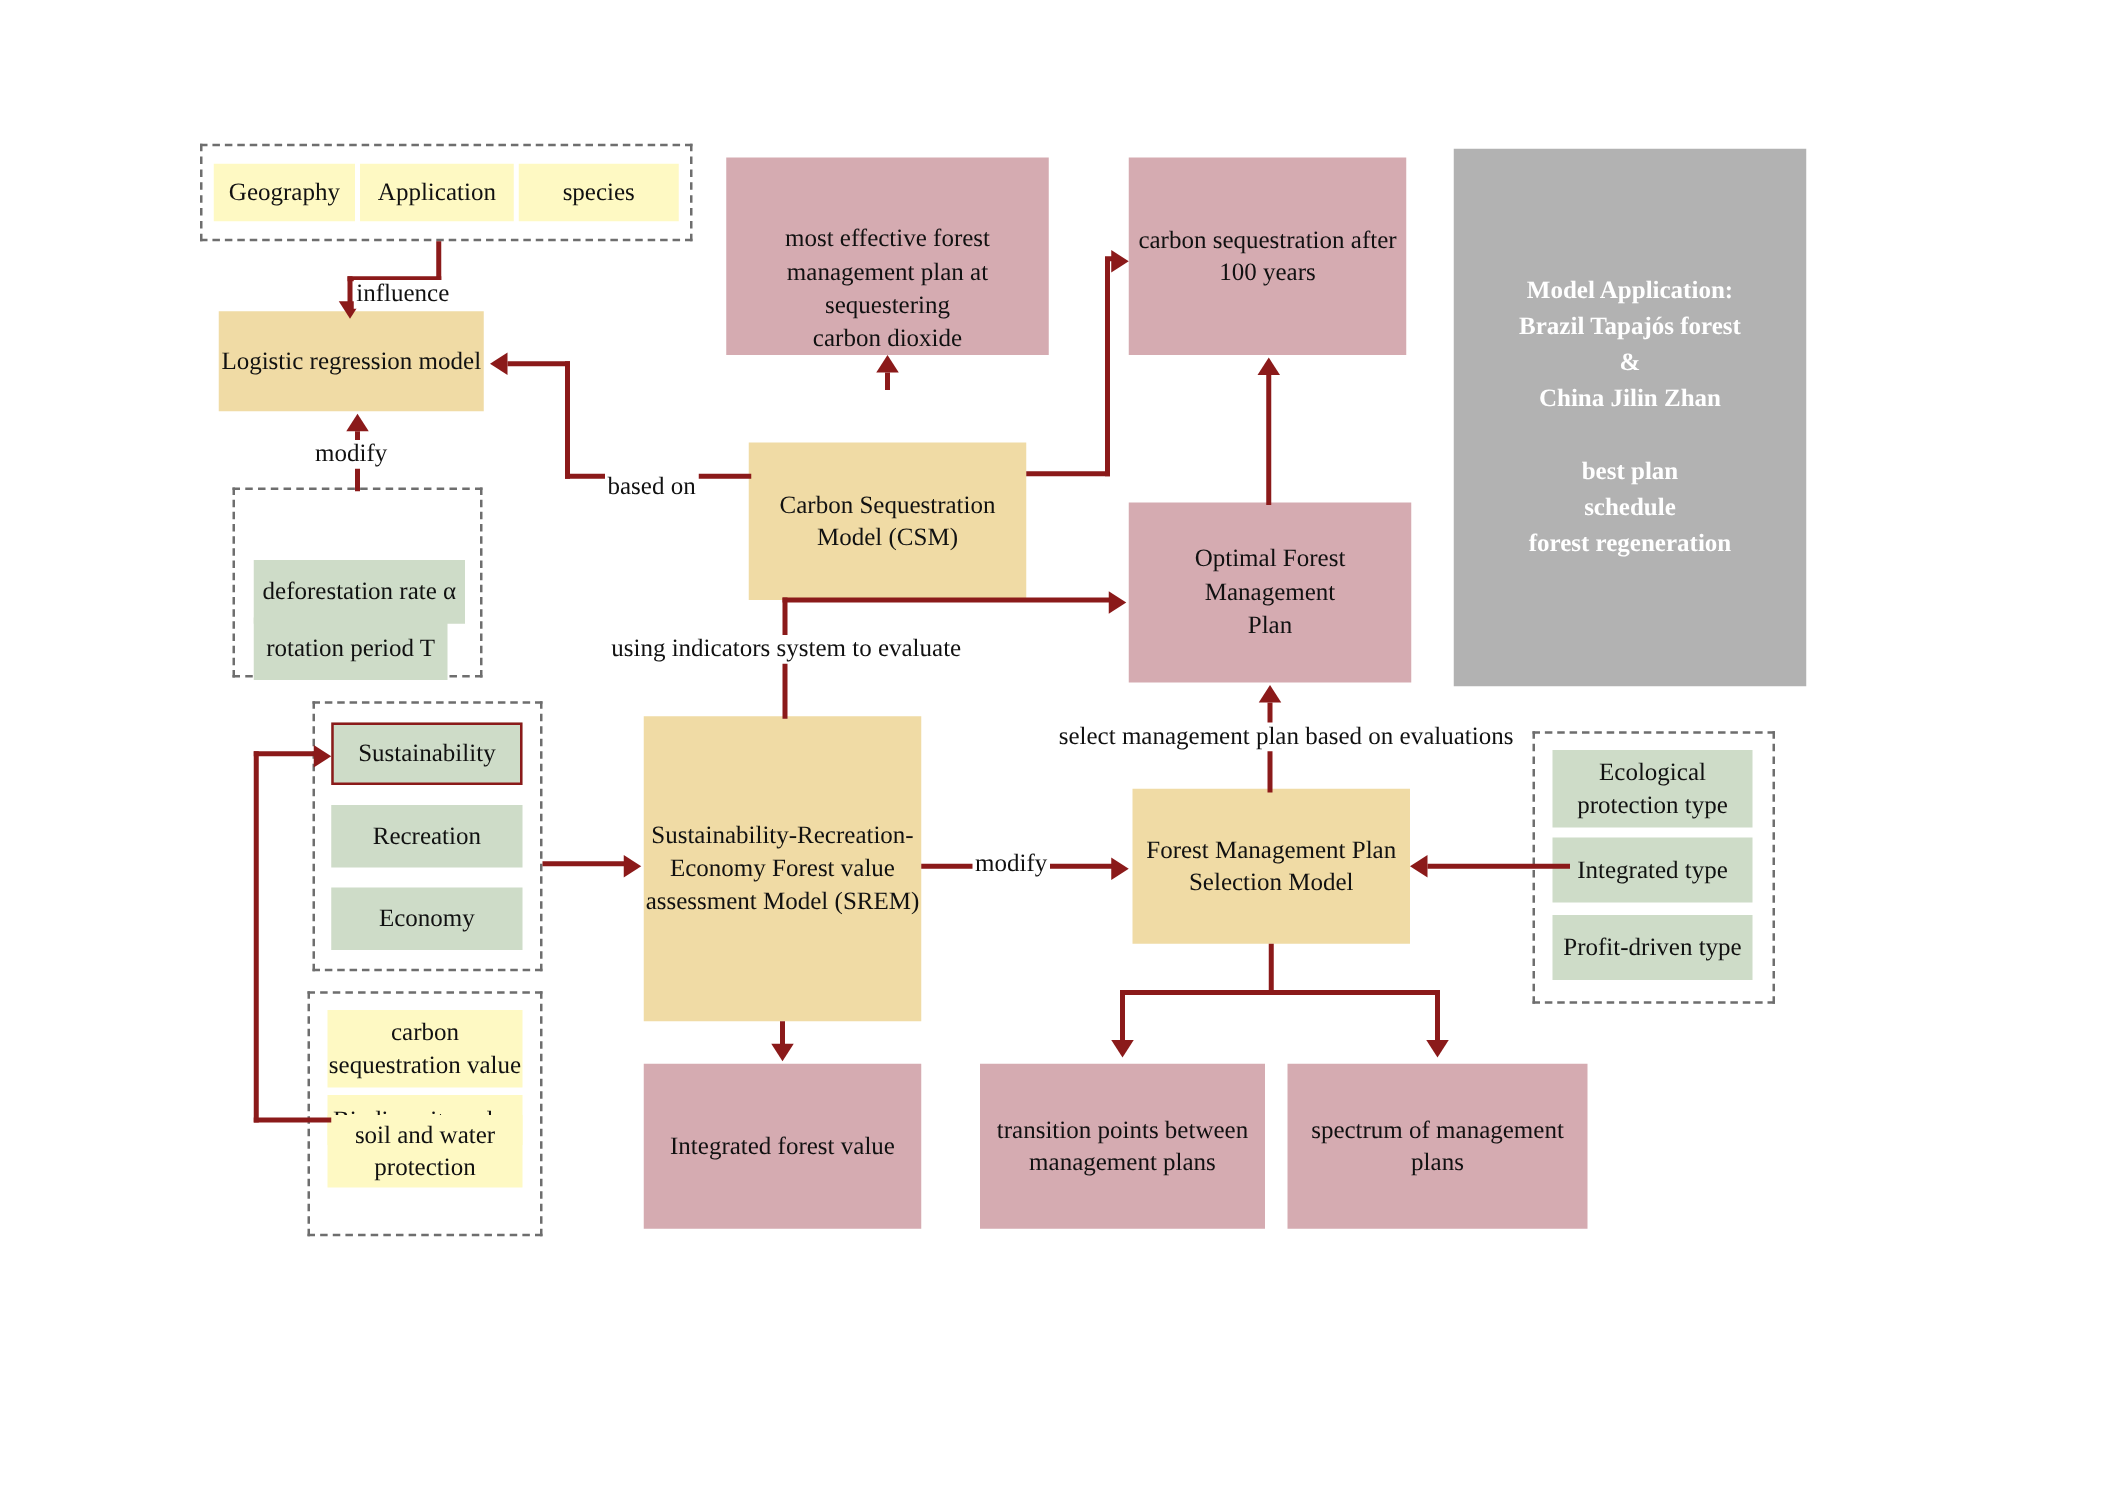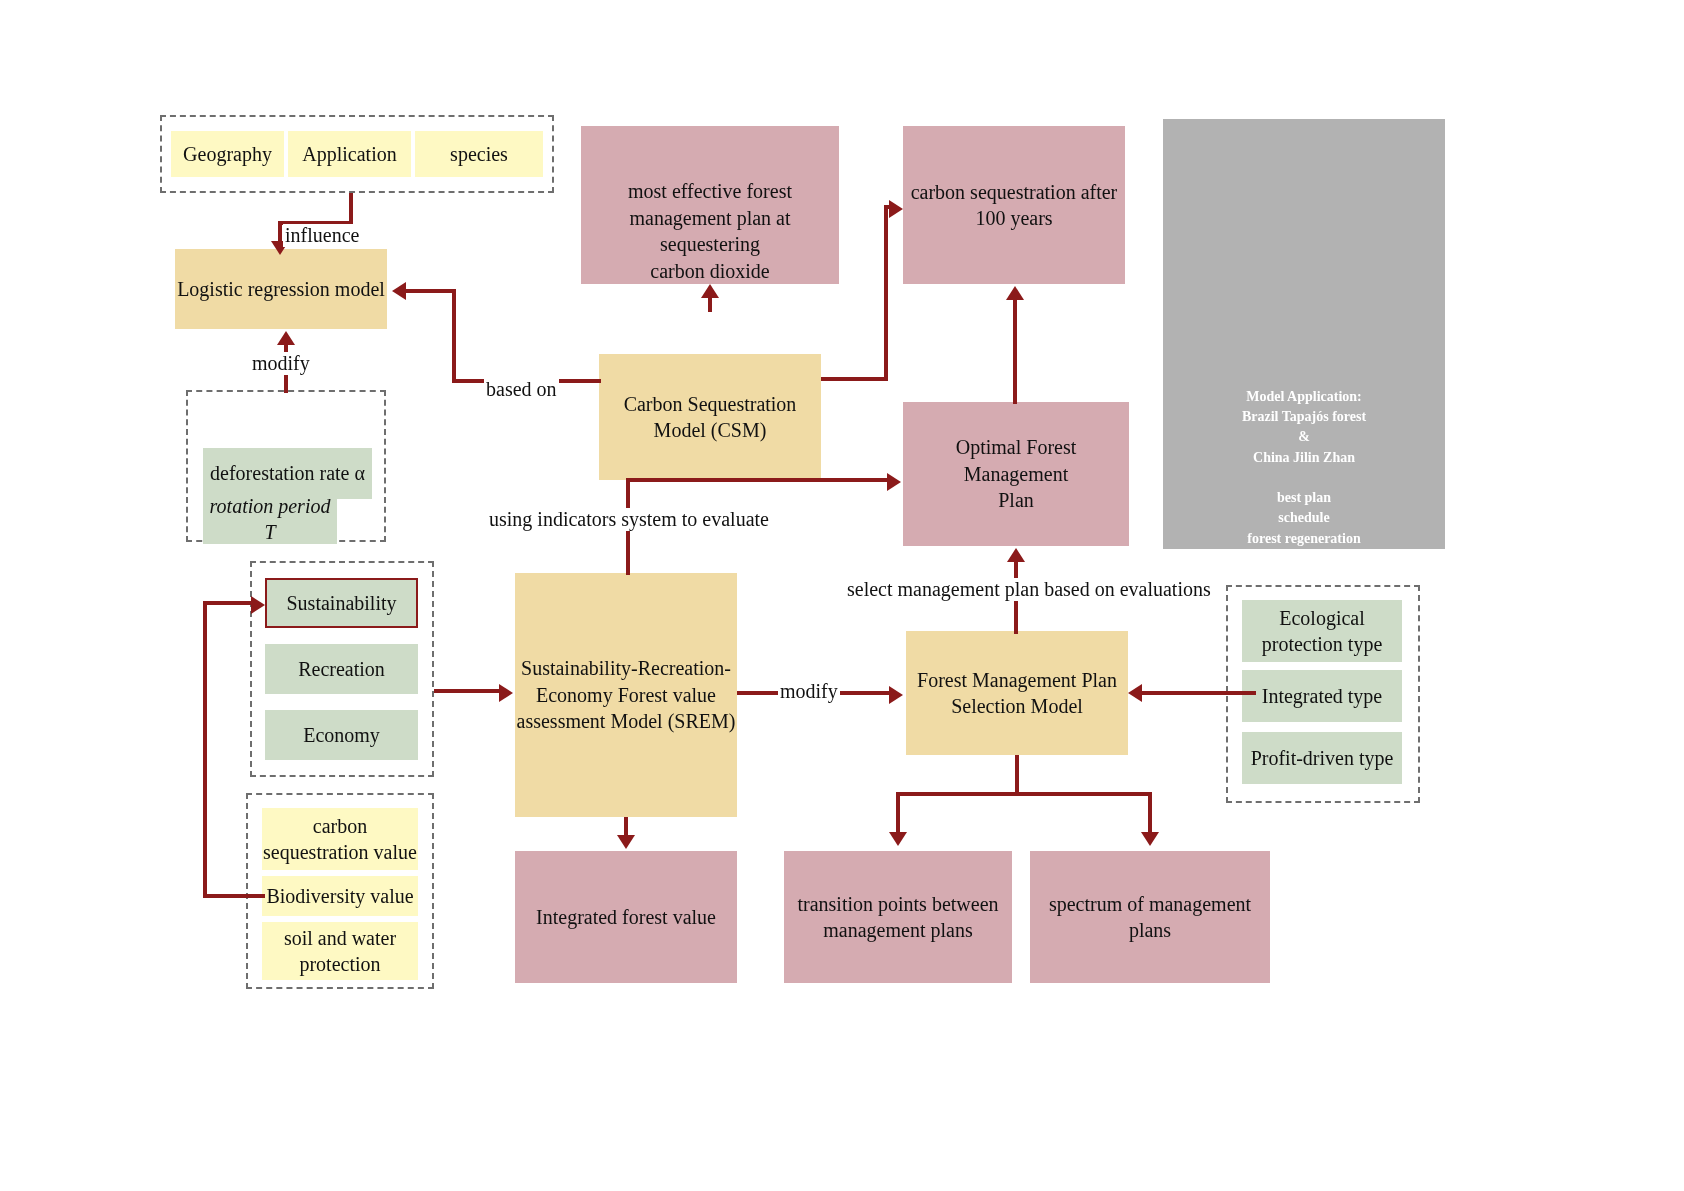--- a/index.html
+++ b/index.html
@@ -4,21 +4,21 @@
 <style>
   html,body{margin:0;padding:0;background:#ffffff;}
   body{font-family:"Liberation Serif", serif;}
   #canvas{position:relative;width:1684px;height:1191px;background:#ffffff;overflow:hidden;}
 
   .box{position:absolute;box-sizing:border-box;display:flex;align-items:center;justify-content:center;text-align:center;line-height:1.32;color:#111111;}
   .pink{background:#d5abb1;font-size:20px;}
   .yellow{background:#f0dba5;font-size:20px;}
   .green{background:#cedcc8;font-size:20px;}
   .blue{background:#fef9c3;font-size:20px;}
-  .gray{background:#b2b2b2;color:#ffffff;font-weight:bold;font-size:14px;line-height:1.45;align-items:flex-end;}
+  .gray{background:#b2b2b2;color:#ffffff;font-weight:bold;font-size:20px;line-height:1.45;}
   .green.highlight{border:2px solid #8b1a1a;}
 
   .dash{position:absolute;box-sizing:border-box;border:2px dashed #6e6e6e;background:transparent;}
 
   .lbl{position:absolute;font-size:20px;color:#111111;white-space:nowrap;background:#ffffff;padding:0 2px;}
 
   
   .ln{position:absolute;background:#8b1a1a;}
   .h{height:4px;}
   .v{width:4px;}
@@ -45,42 +45,42 @@
   <div class="box blue" style="left:288px;top:131px;width:123px;height:46px;">
     <span>Application</span>
   </div>
   <div class="box blue" style="left:415px;top:131px;width:128px;height:46px;">
     <span>species</span>
   </div>
 
   <div class="box green" style="left:203px;top:420px;width:169px;height:51px;margin-top:28px;">
     <span>deforestation rate α</span>
   </div>
-  <div class="box green" style="left:203px;top:494px;width:134px;height:50px;font-style:italic;">
+  <div class="box green" style="left:203px;top:494px;width:155px;height:50px;">
     <span>rotation period T</span>
   </div>
 
   <div class="box green highlight" style="left:265px;top:578px;width:153px;height:50px;">
     <span>Sustainability</span>
   </div>
   <div class="box green" style="left:265px;top:644px;width:153px;height:50px;">
     <span>Recreation</span>
   </div>
   <div class="box green" style="left:265px;top:710px;width:153px;height:50px;">
     <span>Economy</span>
   </div>
 
   <div class="box blue" style="left:262px;top:808px;width:156px;height:62px;white-space:pre-line;">
     <span>carbon
 sequestration value</span>
   </div>
   <div class="box blue" style="left:262px;top:876px;width:156px;height:40px;">
     <span>Biodiversity value</span>
   </div>
-  <div class="box blue" style="left:262px;top:922px;width:156px;height:58px;white-space:pre-line;">
+  <div class="box blue" style="left:262px;top:892px;width:156px;height:58px;white-space:pre-line;">
     <span>soil and water
 protection</span>
   </div>
 
   <div class="box green" style="left:1242px;top:600px;width:160px;height:62px;white-space:pre-line;">
     <span>Ecological
 protection type</span>
   </div>
   <div class="box green" style="left:1242px;top:670px;width:160px;height:52px;">
     <span>Integrated type</span>

